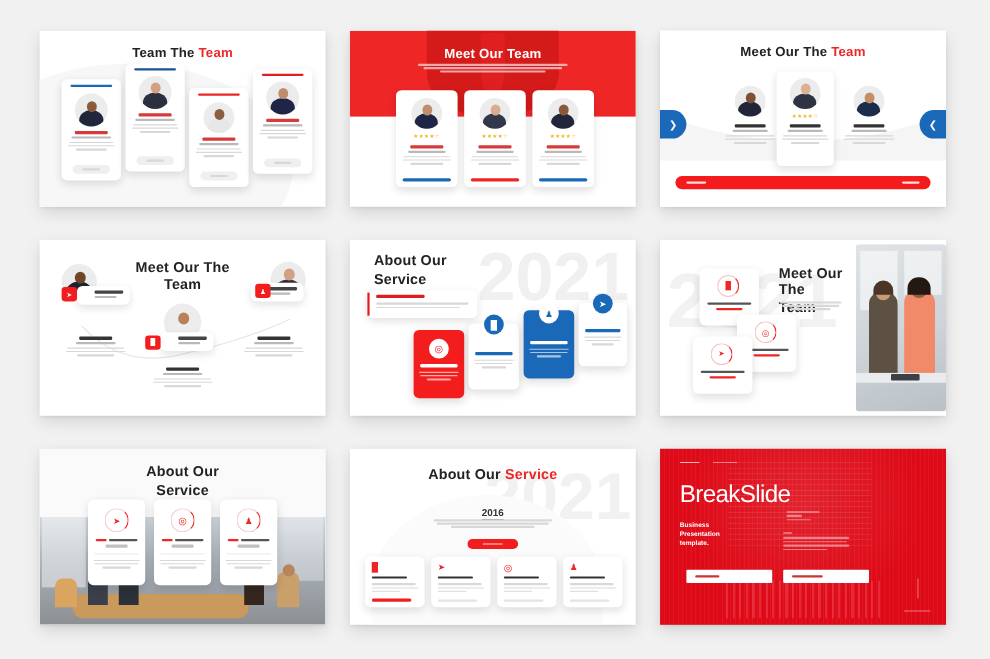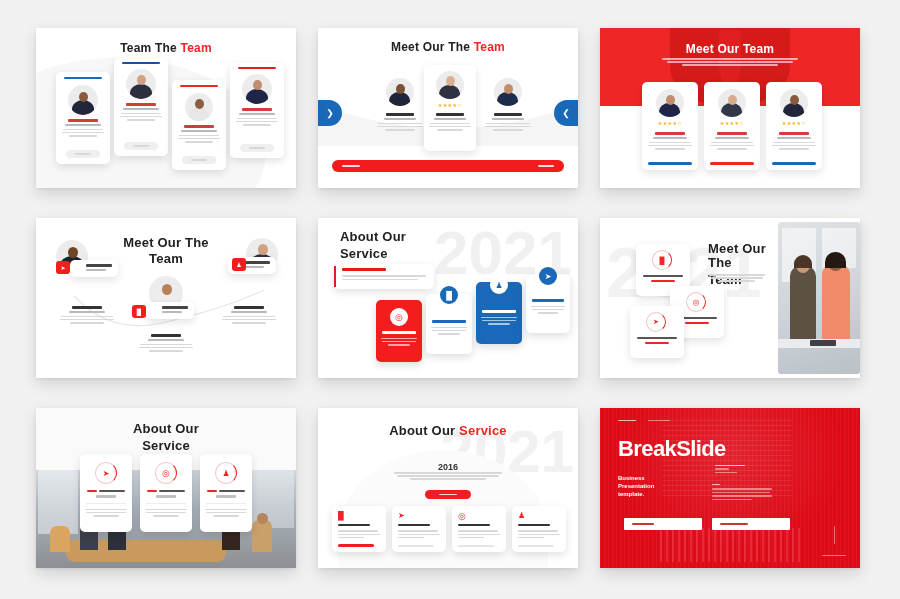--- a/index.html
+++ b/index.html
@@ -88,21 +88,21 @@
   .confroom { position:absolute; inset:0; }
 
   
   .s9 { background:#de0a17; }
   .s9 .noise { position:absolute; inset:0;
     background:
       repeating-linear-gradient(90deg, rgba(255,255,255,.05) 0 1px, transparent 1px 4px),
       radial-gradient(ellipse at 50% 30%, rgba(255,255,255,.10), transparent 60%);
   }
   .s9 .lyric { position:absolute; opacity:.16; }
-  .s9title { position:absolute; color:#fff; font-size:22px; font-weight:700; letter-spacing:-.6px; }
+  .s9title { position:absolute; color:#fff; font-size:22px; font-weight:400; letter-spacing:-.6px; }
   .s9sub { position:absolute; color:#fff; font-size:6px; font-weight:700; line-height:8px; }
   .s9btn { position:absolute; background:#fff; height:12px; border-radius:1px; }
   .tinyw { height:1.4px; background:rgba(255,255,255,.7); border-radius:1px; }
   .tinyw2 { height:1.4px; background:rgba(255,255,255,.45); border-radius:1px; }
 </style>
 </head>
 <body>
 
 <div class="grid">
 
@@ -182,20 +182,84 @@
         </div>
         <div class="pill" style="position:absolute;left:10px;bottom:6px;width:34px;height:8px;">
           <div class="ln" style="width:16px;margin-top:3.2px;"></div>
         </div>
       </div>
     </div>
   </div>
 
   <div class="slide">
     <div class="inner">
+      <div class="s2top"></div>
+      <div class="s2tie"></div>
+      <div class="s2tie2"></div>
+      <div style="position:absolute;top:14px;left:0;right:0;">
+        <div class="ttl" style="color:#fff;"><span>Meet Our Team</span></div>
+      </div>
+      <div style="position:absolute;top:30px;left:62px;right:62px;">
+        <div class="ln w" style="width:100%;"></div>
+        <div class="ln w" style="width:92%;"></div>
+        <div class="ln w" style="width:70%;"></div>
+      </div>
+
+      <div class="card" style="left:42px;top:54px;width:56px;height:88px;">
+        <div class="avatar" style="width:28px;height:28px;left:14px;top:7px;">
+          <div class="av-body" style="left:3px;top:14px;width:21px;height:17px;background:#1e2547;"></div>
+          <div class="av-head" style="left:10px;top:6px;width:9px;height:10px;background:#c08e6c;"></div>
+        </div>
+        <div class="stars" style="margin-top:38px;">★★★★☆</div>
+        <div style="position:absolute;top:50px;left:6px;right:6px;">
+          <div class="namebold" style="width:30px;"></div>
+          <div class="subline" style="width:34px;"></div>
+          <div class="ln" style="width:42px;"></div>
+            <div class="ln" style="width:44px;"></div>
+            <div class="ln" style="width:30px;"></div>
+        </div>
+        <div style="position:absolute;left:6px;bottom:5px;width:44px;height:2.6px;background:#1a69b8;border-radius:2px;"></div>
+      </div>
+
+      <div class="card" style="left:104px;top:54px;width:56px;height:88px;">
+        <div class="avatar" style="width:28px;height:28px;left:14px;top:7px;">
+          <div class="av-body" style="left:3px;top:14px;width:21px;height:17px;background:#33374a;"></div>
+          <div class="av-head" style="left:10px;top:6px;width:9px;height:10px;background:#d8ac8c;"></div>
+        </div>
+        <div class="stars" style="margin-top:38px;">★★★★☆</div>
+        <div style="position:absolute;top:50px;left:6px;right:6px;">
+          <div class="namebold" style="width:30px;"></div>
+          <div class="subline" style="width:34px;"></div>
+          <div class="ln" style="width:42px;"></div>
+            <div class="ln" style="width:44px;"></div>
+            <div class="ln" style="width:30px;"></div>
+        </div>
+        <div style="position:absolute;left:6px;bottom:5px;width:44px;height:2.6px;background:#ef2626;border-radius:2px;"></div>
+      </div>
+
+      <div class="card" style="left:166px;top:54px;width:56px;height:88px;">
+        <div class="avatar" style="width:28px;height:28px;left:14px;top:7px;">
+          <div class="av-body" style="left:3px;top:14px;width:21px;height:17px;background:#22263a;"></div>
+          <div class="av-head" style="left:10px;top:6px;width:9px;height:10px;background:#8a5a3c;"></div>
+        </div>
+        <div class="stars" style="margin-top:38px;">★★★★☆</div>
+        <div style="position:absolute;top:50px;left:6px;right:6px;">
+          <div class="namebold" style="width:30px;"></div>
+          <div class="subline" style="width:34px;"></div>
+          <div class="ln" style="width:42px;"></div>
+            <div class="ln" style="width:44px;"></div>
+            <div class="ln" style="width:30px;"></div>
+        </div>
+        <div style="position:absolute;left:6px;bottom:5px;width:44px;height:2.6px;background:#1a69b8;border-radius:2px;"></div>
+      </div>
+    </div>
+  </div>
+
+  <div class="slide">
+    <div class="inner">
       <div class="swoosh" style="width:420px;height:240px;left:-80px;top:-140px;background:#fff;z-index:1;"></div>
       <div style="position:absolute;inset:0;background:#f5f5f5;"></div>
       <div class="swoosh" style="width:430px;height:250px;left:-85px;top:-150px;background:#ffffff;"></div>
       <div style="position:absolute;left:0;right:0;bottom:0;height:42px;background:#fff;"></div>
 
       <div style="position:absolute;top:12px;left:0;right:0;z-index:3;">
         <div class="ttl"><span>Meet Our The </span><span class="red">Team</span></div>
       </div>
 
       <div style="position:absolute;left:55px;top:50px;width:54px;z-index:3;">
@@ -244,84 +308,20 @@
       <div class="navbtn" style="left:0;top:72px;border-radius:0 13px 13px 0;z-index:5;">
         <span>❯</span>
       </div>
       <div class="navbtn" style="right:0;top:72px;border-radius:13px 0 0 13px;z-index:5;">
         <span>❮</span>
       </div>
 
       <div class="redbar" style="left:14px;right:14px;bottom:16px;height:12px;padding:0 10px;z-index:5;">
         <div class="lbl" style="width:18px;"></div>
         <div class="lbl" style="width:16px;"></div>
-      </div>
-    </div>
-  </div>
-
-  <div class="slide">
-    <div class="inner">
-      <div class="s2top"></div>
-      <div class="s2tie"></div>
-      <div class="s2tie2"></div>
-      <div style="position:absolute;top:14px;left:0;right:0;">
-        <div class="ttl" style="color:#fff;"><span>Meet Our Team</span></div>
-      </div>
-      <div style="position:absolute;top:30px;left:62px;right:62px;">
-        <div class="ln w" style="width:100%;"></div>
-        <div class="ln w" style="width:92%;"></div>
-        <div class="ln w" style="width:70%;"></div>
-      </div>
-
-      <div class="card" style="left:42px;top:54px;width:56px;height:88px;">
-        <div class="avatar" style="width:28px;height:28px;left:14px;top:7px;">
-          <div class="av-body" style="left:3px;top:14px;width:21px;height:17px;background:#1e2547;"></div>
-          <div class="av-head" style="left:10px;top:6px;width:9px;height:10px;background:#c08e6c;"></div>
-        </div>
-        <div class="stars" style="margin-top:38px;">★★★★☆</div>
-        <div style="position:absolute;top:50px;left:6px;right:6px;">
-          <div class="namebold" style="width:30px;"></div>
-          <div class="subline" style="width:34px;"></div>
-          <div class="ln" style="width:42px;"></div>
-            <div class="ln" style="width:44px;"></div>
-            <div class="ln" style="width:30px;"></div>
-        </div>
-        <div style="position:absolute;left:6px;bottom:5px;width:44px;height:2.6px;background:#1a69b8;border-radius:2px;"></div>
-      </div>
-
-      <div class="card" style="left:104px;top:54px;width:56px;height:88px;">
-        <div class="avatar" style="width:28px;height:28px;left:14px;top:7px;">
-          <div class="av-body" style="left:3px;top:14px;width:21px;height:17px;background:#33374a;"></div>
-          <div class="av-head" style="left:10px;top:6px;width:9px;height:10px;background:#d8ac8c;"></div>
-        </div>
-        <div class="stars" style="margin-top:38px;">★★★★☆</div>
-        <div style="position:absolute;top:50px;left:6px;right:6px;">
-          <div class="namebold" style="width:30px;"></div>
-          <div class="subline" style="width:34px;"></div>
-          <div class="ln" style="width:42px;"></div>
-            <div class="ln" style="width:44px;"></div>
-            <div class="ln" style="width:30px;"></div>
-        </div>
-        <div style="position:absolute;left:6px;bottom:5px;width:44px;height:2.6px;background:#ef2626;border-radius:2px;"></div>
-      </div>
-
-      <div class="card" style="left:166px;top:54px;width:56px;height:88px;">
-        <div class="avatar" style="width:28px;height:28px;left:14px;top:7px;">
-          <div class="av-body" style="left:3px;top:14px;width:21px;height:17px;background:#22263a;"></div>
-          <div class="av-head" style="left:10px;top:6px;width:9px;height:10px;background:#8a5a3c;"></div>
-        </div>
-        <div class="stars" style="margin-top:38px;">★★★★☆</div>
-        <div style="position:absolute;top:50px;left:6px;right:6px;">
-          <div class="namebold" style="width:30px;"></div>
-          <div class="subline" style="width:34px;"></div>
-          <div class="ln" style="width:42px;"></div>
-            <div class="ln" style="width:44px;"></div>
-            <div class="ln" style="width:30px;"></div>
-        </div>
-        <div style="position:absolute;left:6px;bottom:5px;width:44px;height:2.6px;background:#1a69b8;border-radius:2px;"></div>
       </div>
     </div>
   </div>
 
   <div class="slide">
     <div class="inner">
       <svg width="260" height="160" style="position:absolute;left:0;top:0;">
         <path d="M 38 78 Q 75 118 130 104 Q 190 90 228 72" fill="none" stroke="#e6e6e6" stroke-width="1.2"></path>
       </svg>
 

